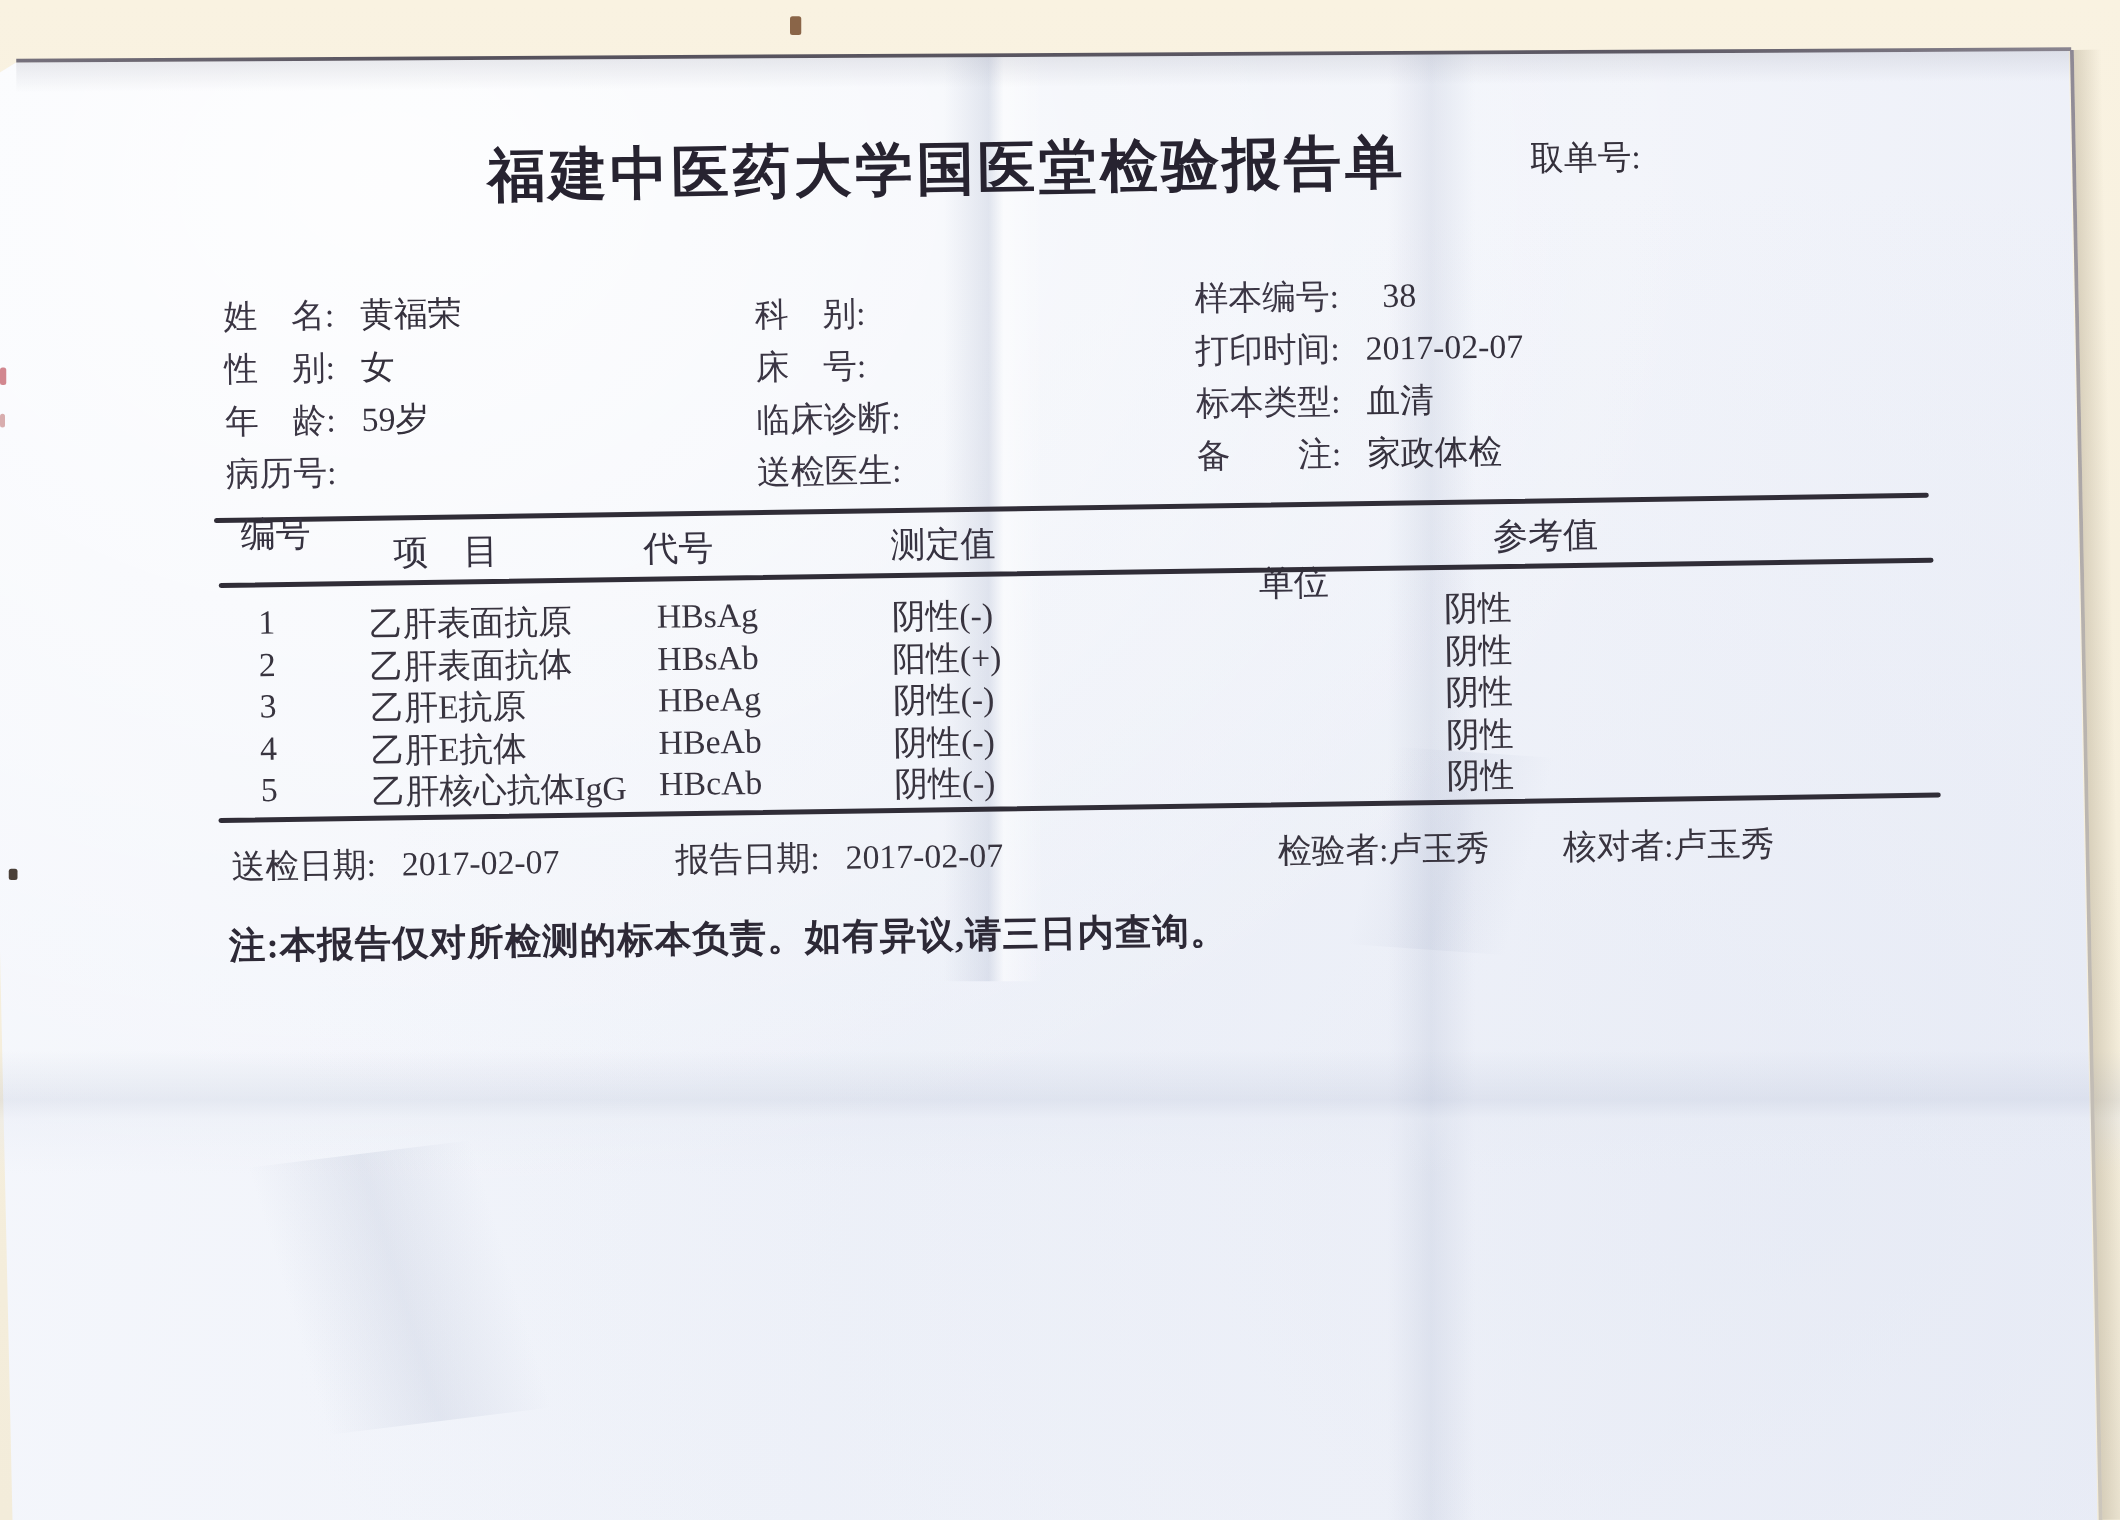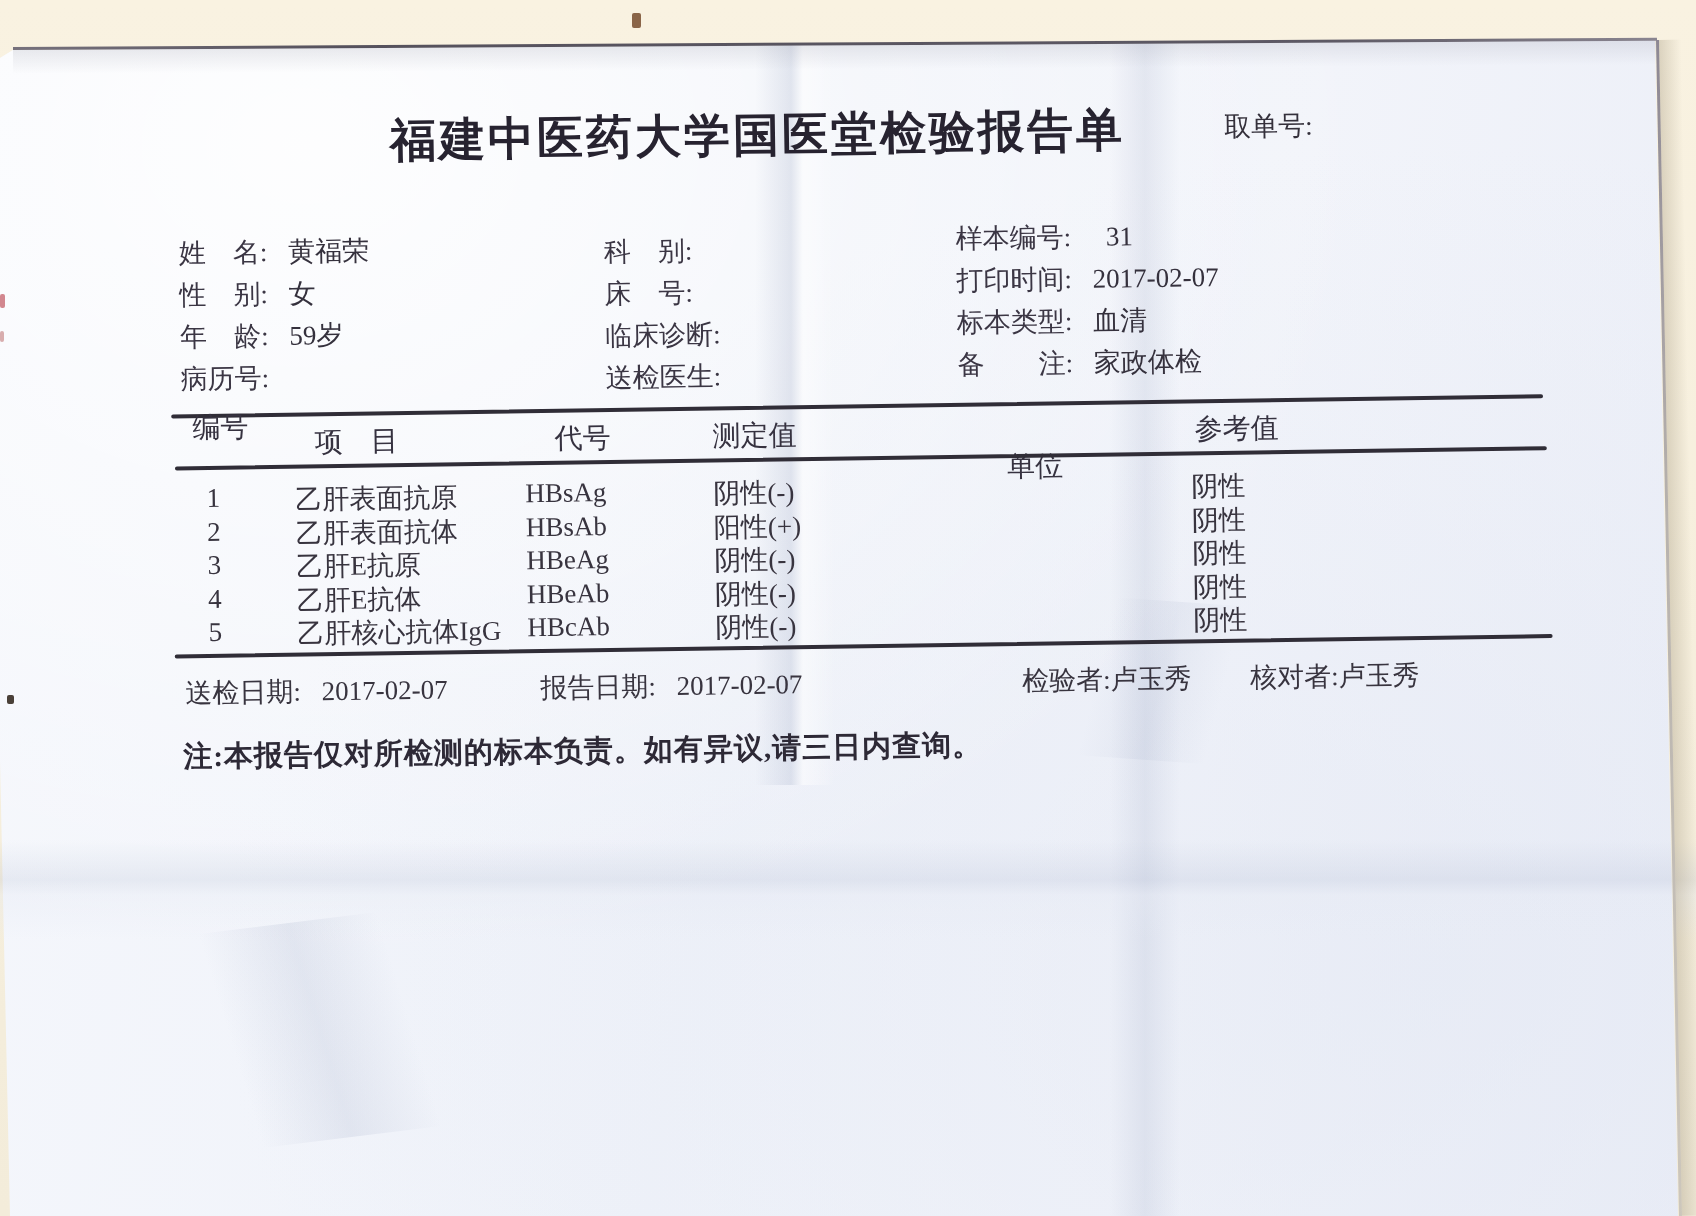--- a/index.html
+++ b/index.html
@@ -60,21 +60,21 @@
   .line1{left:165px;top:417px;width:1372px;}
   .line2{left:168px;top:469px;width:1372px;}
   .line3{left:165px;top:657px;width:1378px;}
   .thead{font-size:28px;color:#363240;}
   .trow{position:absolute;left:0;width:1696px;height:34px;font-size:27px;color:#38343f;}
   .c-no{position:absolute;left:186px;width:40px;text-align:center;}
   .c-item{position:absolute;left:288px;}
   .c-code{position:absolute;left:518px;}
   .c-result{position:absolute;left:706px;}
   .c-unit{position:absolute;left:1000px;}
-  .c-ref{position:absolute;left:1184px;}
+  .c-ref{position:absolute;left:1148px;}
   .footer{font-size:27px;color:#38343f;}
   .note{left:172px;top:740px;font-size:29px;font-weight:600;letter-spacing:1px;color:#2d2936;}
   .gap{display:inline-block;width:14px;}
 </style>
 </head>
 <body>
 
 <div class="paper"></div>
 <div class="crease crease-v1"></div>
 <div class="crease crease-v2"></div>
@@ -119,40 +119,40 @@
   </div>
   <div class="abs info" style="left:600px;top:327px;">
     <span class="lbl">临床诊断:</span>
   </div>
   <div class="abs info" style="left:600px;top:369px;">
     <span class="lbl">送检医生:</span>
   </div>
 
   <div class="abs info" style="left:952px;top:235px;">
     <span class="lbl">样本编号:</span><span class="gap"></span><span class="gap"></span>
-    <span class="val">31</span>
+    <span class="val">38</span>
   </div>
   <div class="abs info" style="left:952px;top:277px;">
     <span class="lbl">打印时间:</span><span class="gap"></span>
     <span class="val">2017-02-07</span>
   </div>
   <div class="abs info" style="left:952px;top:319px;">
     <span class="lbl">标本类型:</span><span class="gap"></span>
     <span class="val">血清</span>
   </div>
   <div class="abs info" style="left:952px;top:361px;">
     <span class="lbl">备　　注:</span><span class="gap"></span>
     <span class="val">家政体检</span>
   </div>
 
   <div class="hline line1"></div>
 
   <div class="abs thead" style="left:186px;top:412px;">编号</div>
   <div class="abs thead" style="left:308px;top:428px;">项　目</div>
-  <div class="abs thead" style="left:508px;top:428px;margin-left:40px;">代号</div>
+  <div class="abs thead" style="left:508px;top:428px;">代号</div>
   <div class="abs thead" style="left:706px;top:428px;">测定值</div>
   <div class="abs thead" style="left:1000px;top:428px;margin-top:35px;">单位</div>
   <div class="abs thead" style="left:1188px;top:428px;">参考值</div>
 
   <div class="hline line2"></div>
 
   <div class="trow" style="top:486px;">
     <span class="c-no">1</span>
     <span class="c-item">乙肝表面抗原</span>
     <span class="c-code">HBsAg</span>

